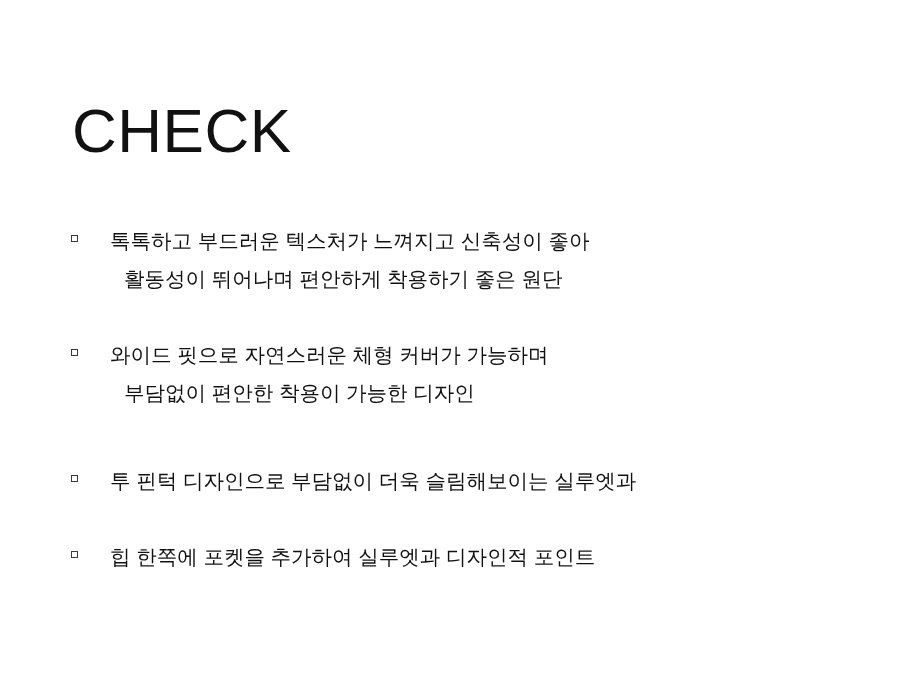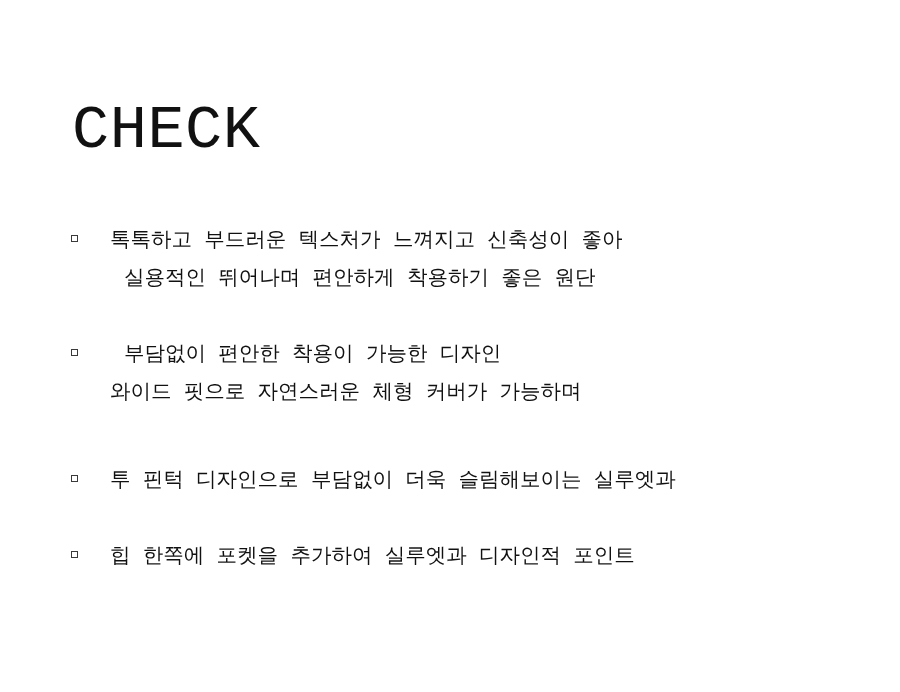--- a/index.html
+++ b/index.html
@@ -12,21 +12,20 @@
     background: #ffffff;
     font-family: "Liberation Sans", sans-serif;
     color: #000000;
     overflow: hidden;
   }
   .slide {
     position: relative;
     width: 900px;
     height: 555px;
     box-sizing: border-box;
-    font-family: Liberation Mono, monospace;
   }
   .title {
     position: absolute;
     left: 72px;
     top: 100px;
     font-size: 62px;
     line-height: 1.0;
     font-weight: 400;
     letter-spacing: 0.5px;
     color: #111111;
@@ -75,27 +74,27 @@
 
 <div class="slide">
 
   <div class="title">CHECK</div>
 
   <div class="bullets">
 
     <div class="bullet">
       <span class="marker"></span>
       <div class="line">톡톡하고 부드러운 텍스처가 느껴지고 신축성이 좋아</div>
-      <div class="line indent">실용적인 뛰어나며 편안하게 착용하기 좋은 원단</div>
+      <div class="line indent">활동성이 뛰어나며 편안하게 착용하기 좋은 원단</div>
     </div>
 
     <div class="bullet gap-lg">
       <span class="marker"></span>
+      <div class="line">와이드 핏으로 자연스러운 체형 커버가 가능하며</div>
       <div class="line indent">부담없이 편안한 착용이 가능한 디자인</div>
-      <div class="line">와이드 핏으로 자연스러운 체형 커버가 가능하며</div>
     </div>
 
     <div class="bullet">
       <span class="marker"></span>
       <div class="line">투 핀턱 디자인으로 부담없이 더욱 슬림해보이는 실루엣과</div>
     </div>
 
     <div class="bullet">
       <span class="marker"></span>
       <div class="line">힙 한쪽에 포켓을 추가하여 실루엣과 디자인적 포인트</div>

